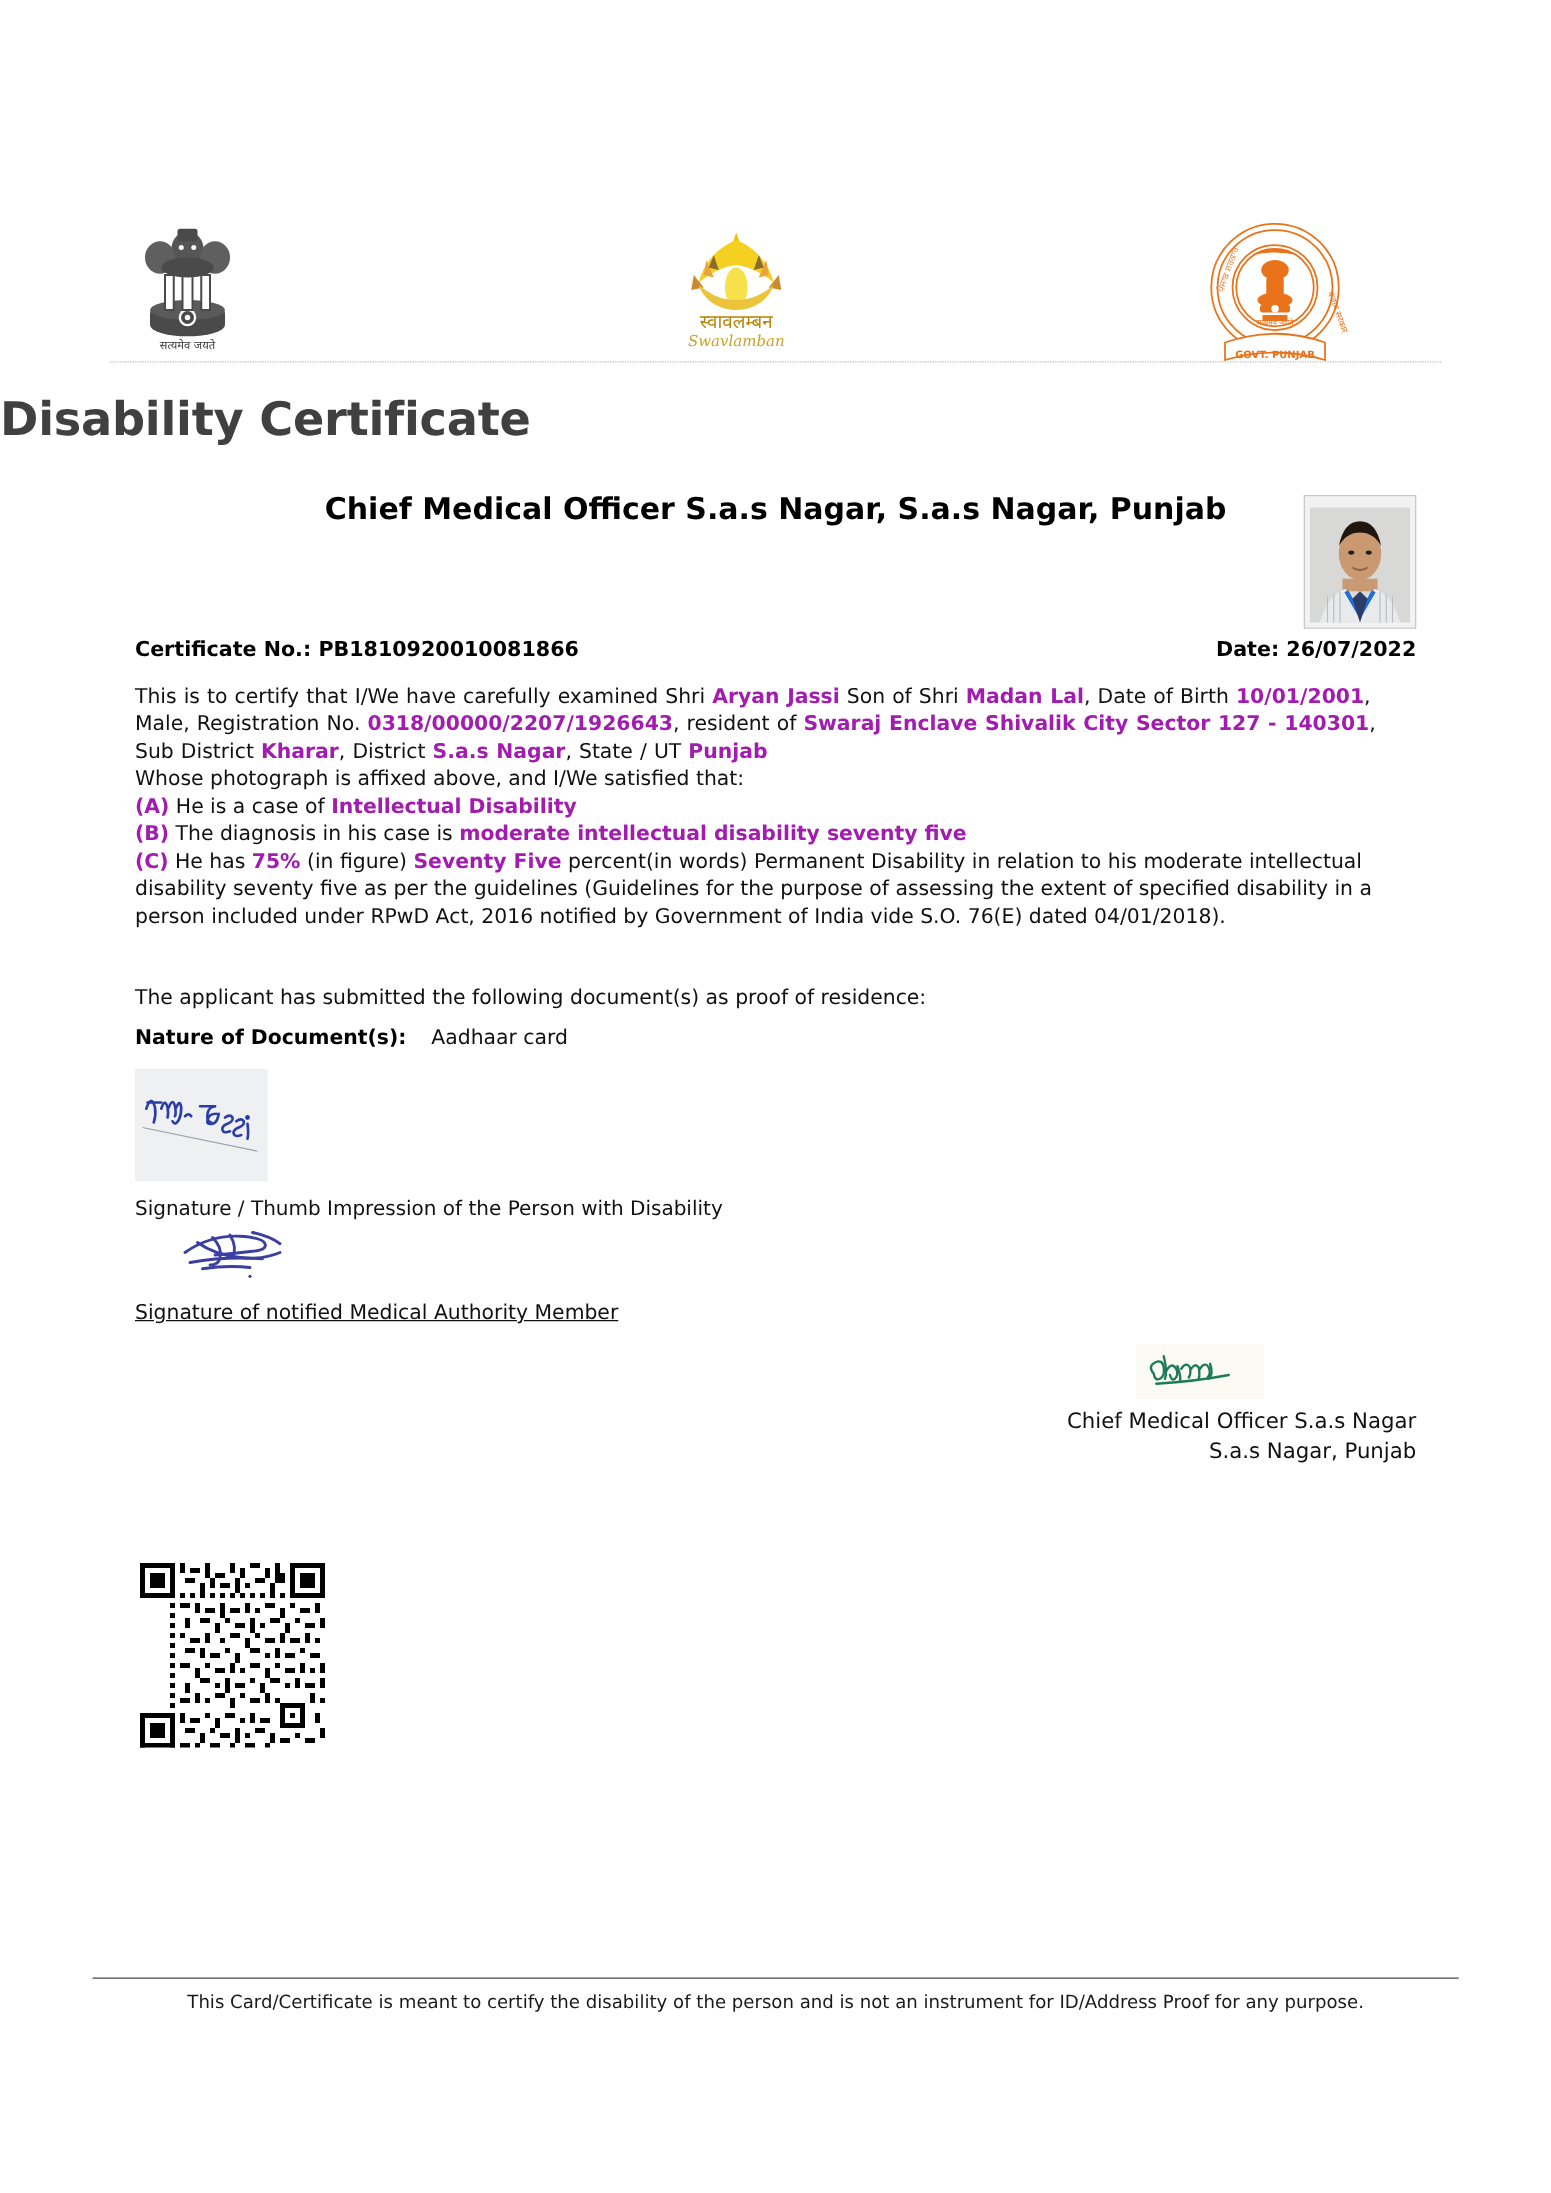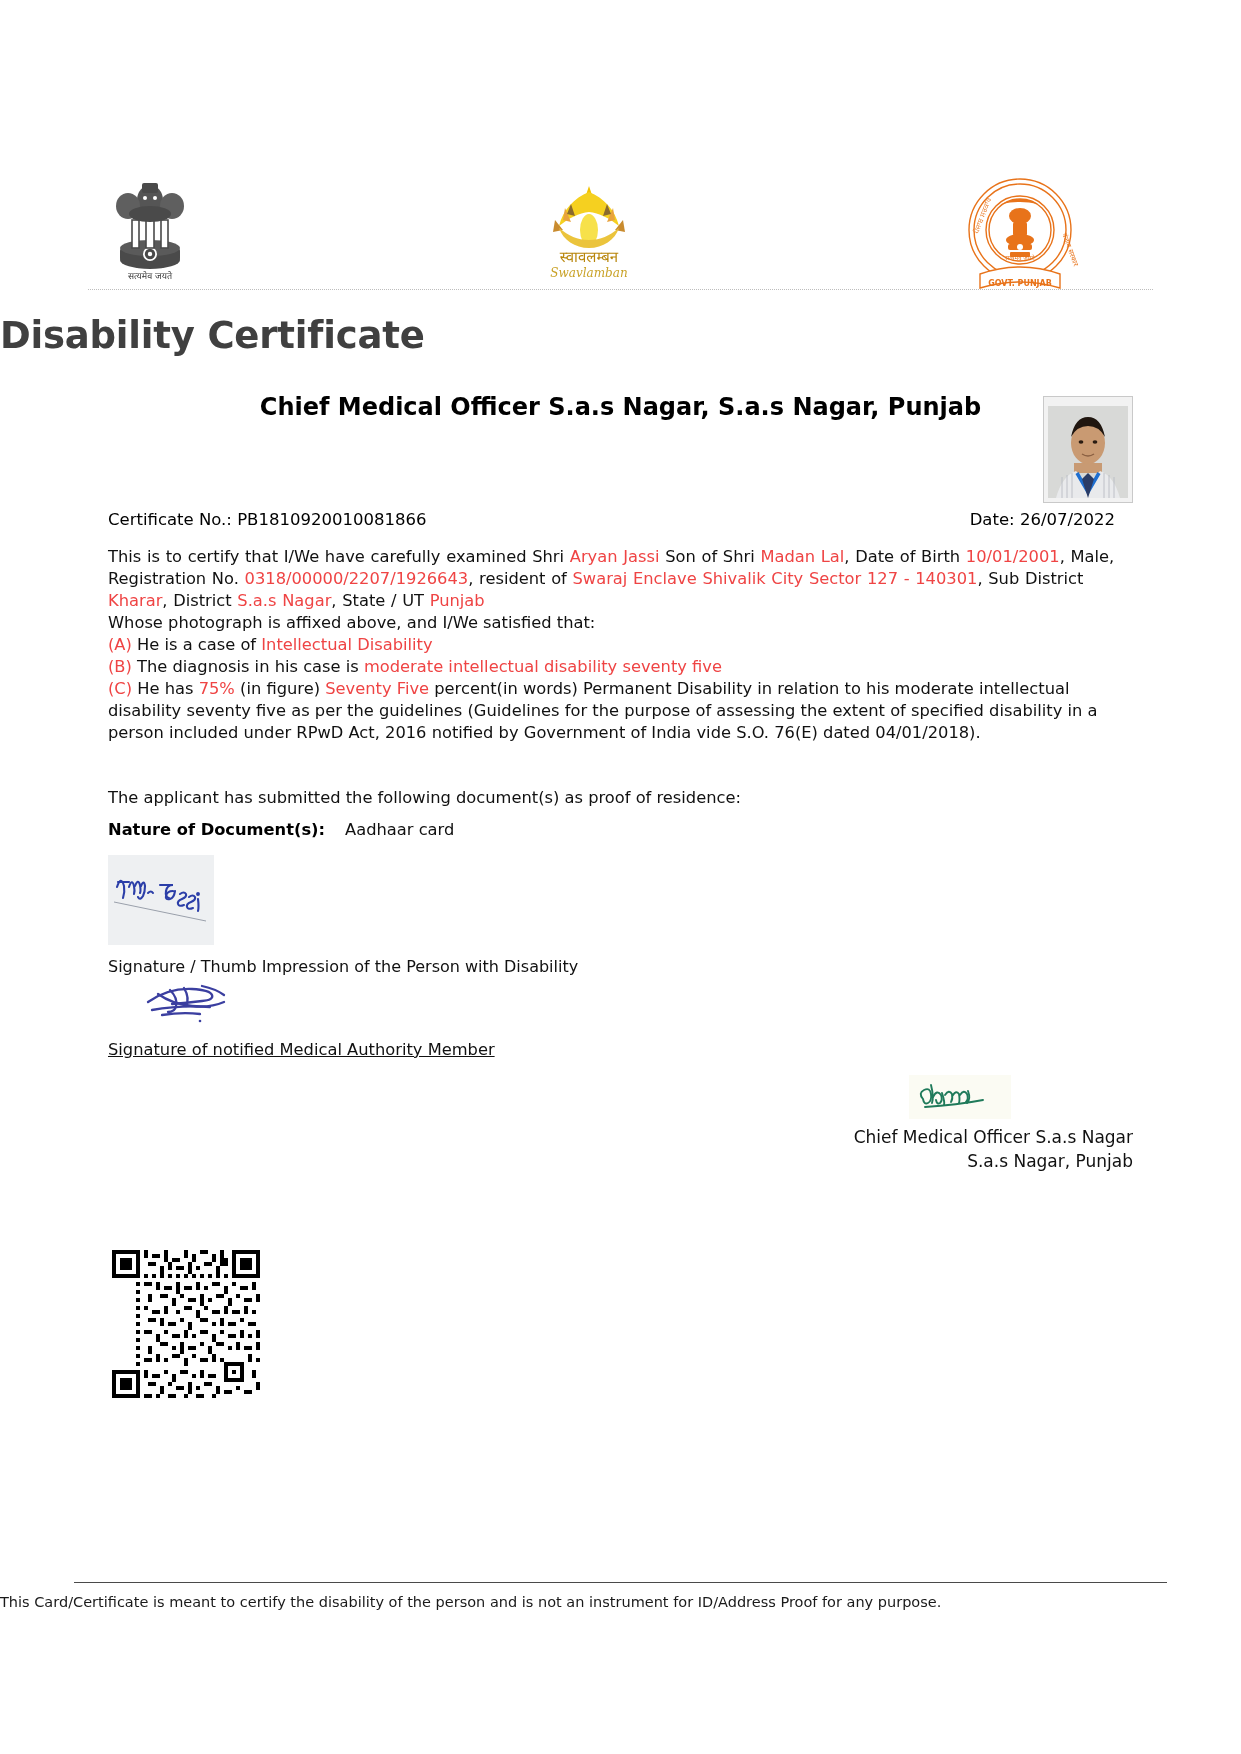--- a/index.html
+++ b/index.html
@@ -87,43 +87,43 @@
     border: 1px solid #c9c9c9;
     background: #f1f1f1;
     overflow: hidden;
   }
   .photo-box svg { display: block; }
 
   
   .meta-row {
     position: absolute;
     left: 108px;
-    right: 126px;
+    right: 108px;
     top: 510px;
     display: flex;
     justify-content: space-between;
     align-items: baseline;
     font-size: 16.5px;
-    font-weight: normal;
+    font-weight: bold;
     color: #000;
   }
 
   
   .body-block {
     position: absolute;
     left: 108px;
     right: 108px;
     top: 546px;
     font-size: 16.3px;
     color: #111;
     line-height: 1.35;
     text-align: left;
   }
   .body-block p { margin: 0; }
-  .body-block b { font-weight: normal; color: #ef4444; }
+  .body-block b { font-weight: bold; color: #a21caf; }
   .para-main { word-spacing: 0.5px; }
   .clause { margin-top: 1px; }
 
   .residence-block {
     position: absolute;
     left: 108px;
     right: 108px;
     top: 787px;
     font-size: 16.3px;
     color: #111;
@@ -209,20 +209,21 @@
     right: 74px;
     top: 1582px;
     border: 0;
     border-top: 1.6px solid #4a4a4a;
     margin: 0;
   }
   .footer-text {
     position: absolute;
     left: 0; right: 0;
     top: 1594px;
+    text-align: center;
     font-size: 14.5px;
     color: #1a1a1a;
   }
 </style>
 </head>
 <body>
 
 <div class="page">
 
   <div class="header-emblems">

